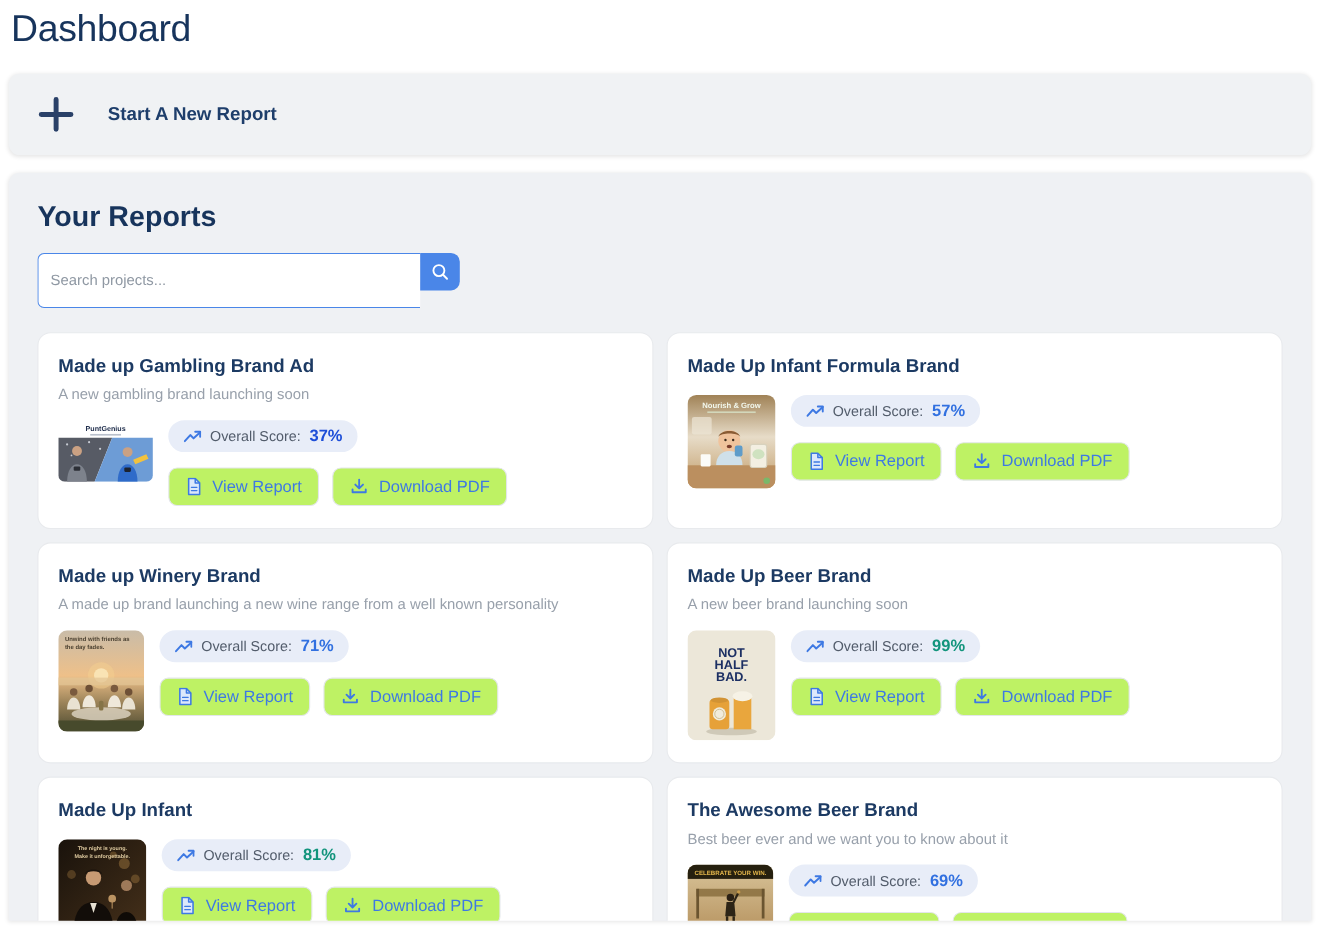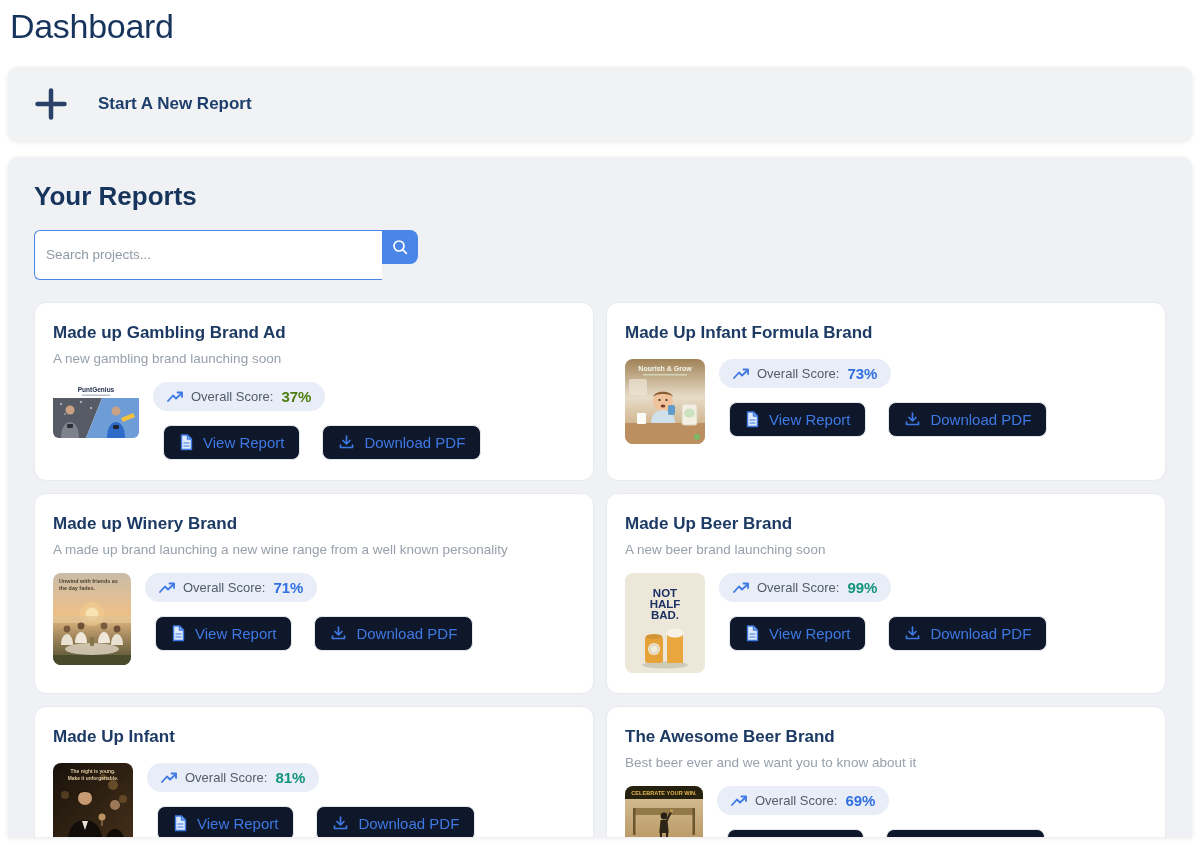--- a/index.html
+++ b/index.html
@@ -54,23 +54,23 @@
   .thumb { flex-shrink:0; display:block; }
   .score-badge {
     display:inline-flex; align-items:center; gap:8px;
     background:#e8edf8; border-radius:15px; padding:6px 14px;
   }
   .score-label { font-size:13px; color:#525c6b; }
   .score-value { font-size:15px; font-weight:bold; }
   .actions { display:flex; gap:12px; margin-top:14px; }
   .btn {
     display:inline-flex; align-items:center; gap:9px;
-    background:#0f172a; border:1px solid #e3e6ea; border-radius:8px;
+    background:#bef264; border:1px solid #e3e6ea; border-radius:8px;
     padding:8px 15px; font-size:15px; font-weight:500; color:#3e79e3;
-    font-family:inherit; cursor:pointer;margin-left:10px;
+    font-family:inherit; cursor:pointer;
   }
   svg text { font-family:"Liberation Sans", sans-serif; }
 </style>
 </head>
 <body>
 
 <h1 class="page-title">Dashboard</h1>
 
 <div class="new-report-panel">
   <svg width="34" height="34" viewBox="0 0 34 34">
@@ -121,21 +121,21 @@
             <path d="M68 36l12-5 2 4-12 5z" fill="#f2c23e"></path>
           </g>
         </svg>
         <div>
           <div class="score-badge">
             <svg width="16" height="13" viewBox="0 0 16 13" fill="none">
               <path d="M1 11l5-5.5 3 3L15 3" stroke="#3e79e3" stroke-width="1.8" stroke-linecap="round" stroke-linejoin="round"></path>
               <path d="M10.5 2.5H15v4.5" stroke="#3e79e3" stroke-width="1.8" stroke-linecap="round" stroke-linejoin="round"></path>
             </svg>
             <span class="score-label">Overall Score:</span>
-            <span class="score-value" style="color: #4d7c0f;">37%</span>
+            <span class="score-value" style="color: #1d4ed8;">37%</span>
           </div>
           <div class="actions">
             <button class="btn">
               <svg width="15" height="17" viewBox="0 0 15 17" fill="none">
                 <path d="M2.5 1h6l4 4v10.5h-10z" fill="#dce8fb" stroke="#3e79e3" stroke-width="1.4" stroke-linejoin="round"></path>
                 <path d="M8.5 1v4h4" fill="none" stroke="#3e79e3" stroke-width="1.4" stroke-linejoin="round"></path>
                 <path d="M5 9h5M5 12h5" stroke="#3e79e3" stroke-width="1.2" stroke-linecap="round"></path>
               </svg>
               <span>View Report</span>
             </button>
@@ -184,21 +184,21 @@
             <circle cx="72" cy="78" r="3" fill="#7ab86a"></circle>
           </g>
         </svg>
         <div>
           <div class="score-badge">
             <svg width="16" height="13" viewBox="0 0 16 13" fill="none">
               <path d="M1 11l5-5.5 3 3L15 3" stroke="#3e79e3" stroke-width="1.8" stroke-linecap="round" stroke-linejoin="round"></path>
               <path d="M10.5 2.5H15v4.5" stroke="#3e79e3" stroke-width="1.8" stroke-linecap="round" stroke-linejoin="round"></path>
             </svg>
             <span class="score-label">Overall Score:</span>
-            <span class="score-value" style="color: rgb(49, 112, 224);">73%</span>
+            <span class="score-value" style="color: rgb(49, 112, 224);">57%</span>
           </div>
           <div class="actions">
             <button class="btn">
               <svg width="15" height="17" viewBox="0 0 15 17" fill="none">
                 <path d="M2.5 1h6l4 4v10.5h-10z" fill="#dce8fb" stroke="#3e79e3" stroke-width="1.4" stroke-linejoin="round"></path>
                 <path d="M8.5 1v4h4" fill="none" stroke="#3e79e3" stroke-width="1.4" stroke-linejoin="round"></path>
                 <path d="M5 9h5M5 12h5" stroke="#3e79e3" stroke-width="1.2" stroke-linecap="round"></path>
               </svg>
               <span>View Report</span>
             </button>

